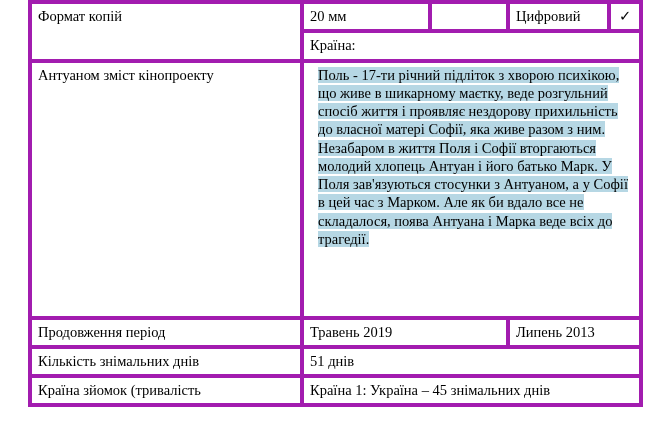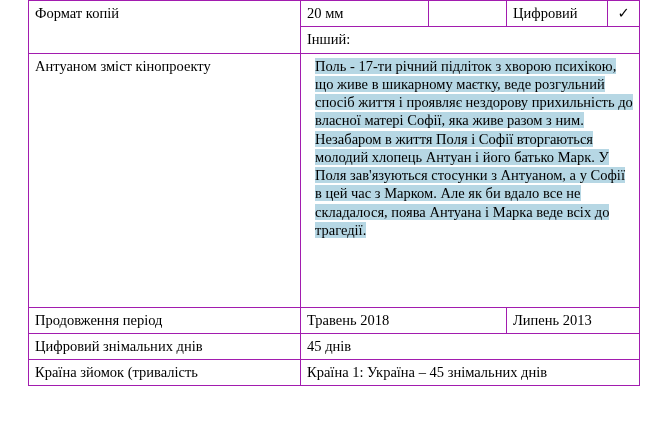--- a/index.html
+++ b/index.html
@@ -27,21 +27,21 @@
     padding-bottom: 14px;
     padding-left: 80px;
   }
   table.main {
     border-collapse: collapse;
     width: 611px;
     margin-left: 28px;
     table-layout: fixed;
   }
   table.main td {
-    border: 1px solid #a21caf;
+    border: 4px solid #a21caf;
     vertical-align: top;
     font-size: 14.5px;
     line-height: 1.26;
     padding: 3px 6px 4px 6px;
   }
   .col-label { width: 272px; }
   .col-b { width: 128px; }
   .col-c { width: 78px; }
   .col-d { width: 101px; }
   .col-e { width: 32px; }
@@ -80,38 +80,38 @@
     </colgroup>
     <tbody>
       <tr>
         <td rowspan="2">Формат копій</td>
         <td>20 мм</td>
         <td></td>
         <td class="bold">Цифровий</td>
         <td class="check">✓</td>
       </tr>
       <tr>
-        <td colspan="4">Інший:</td>
+        <td colspan="4">Країна:</td>
       </tr>
       <tr>
         <td class="tall">Антуаном зміст кінопроекту</td>
         <td class="tall" colspan="4">
           <span class="summary-text">
             <span class="hl">Поль - 17</span><span class="hl">-ти річний підліток з хворою психікою, що живе в шикарному маєтку, веде розгульний спосіб життя і проявляє нездорову прихильність до власної матері Софії, яка живе разом з ним. Незабаром в життя Поля і Софії вторгаються молодий хлопець Антуан і його батько Марк. У Поля зав'язуються стосунки з Антуаном, а у Софії в цей час з Марком. Але як би вдало все не складалося, поява Антуана і Марка веде всіх до трагедії.</span>
           </span>
         </td>
       </tr>
       <tr>
         <td>Продовження період</td>
-        <td colspan="2">Травень 2018</td>
+        <td colspan="2">Травень 2019</td>
         <td colspan="2">Липень 2013</td>
       </tr>
       <tr>
-        <td>Цифровий знімальних днів</td>
-        <td colspan="4">45 днів</td>
+        <td>Кількість знімальних днів</td>
+        <td colspan="4">51 днів</td>
       </tr>
       <tr>
         <td>Країна зйомок (тривалість</td>
         <td colspan="4">Країна 1: Україна – 45 знімальних днів</td>
       </tr>
     </tbody>
   </table>
 
 </div>
 

